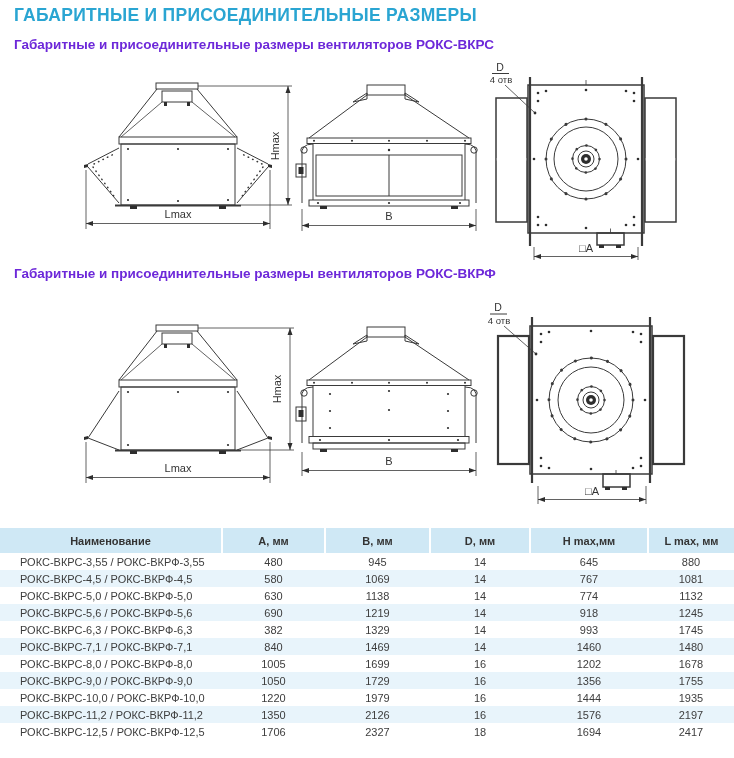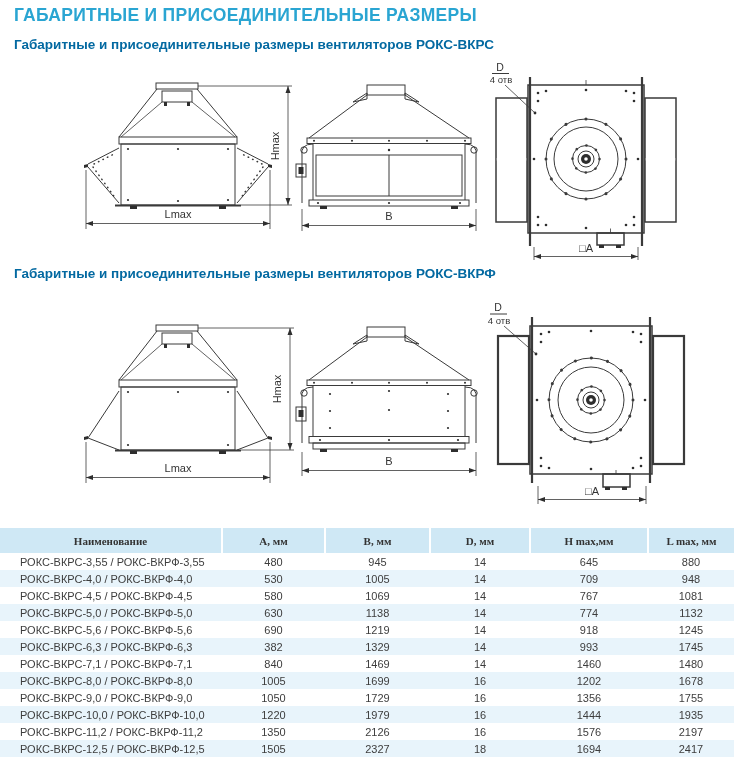--- a/index.html
+++ b/index.html
@@ -1,36 +1,36 @@
 <!DOCTYPE html>
 <html><head>
 <meta charset="utf-8">
 <style>
   html,body{margin:0;padding:0;background:#fff;}
   .page{position:relative;width:734px;height:758px;background:#fff;
-        font-family:"Liberation Sans",sans-serif;overflow:hidden;}
+        font-family:"Liberation Sans",sans-serif;overflow:hidden;border-radius:20px;}
   .title{position:absolute;left:14px;top:5px;font-size:17.5px;font-weight:bold;
          color:#2aa5d2;letter-spacing:.3px;white-space:nowrap;}
-  .subtitle{position:absolute;left:14px;font-size:13.5px;font-weight:bold;color:#0369a1;
+  .subtitle{position:absolute;left:14px;font-size:13.5px;font-weight:bold;color:#6d28d9;
             white-space:nowrap;}
   .sub1{top:37px;} .sub2{top:266px;}
   .drawrow{position:absolute;left:0;}
   .r1{top:60px;} .r2{top:290px;}
   svg .ln{stroke:#3a3a3a;stroke-width:1;fill:none;}
   svg .ln15{stroke:#3a3a3a;stroke-width:1.5;fill:none;}
   svg .ln2{stroke:#3a3a3a;stroke-width:2.2;fill:none;}
   svg .thin{stroke:#3a3a3a;stroke-width:.8;fill:none;}
   svg .dk{fill:#2e2e2e;stroke:none;}
   svg .riv{stroke:#3a3a3a;stroke-width:1.5;fill:none;stroke-linecap:round;stroke-dasharray:.5 4.5;}
   svg text{font-family:"Liberation Sans",sans-serif;fill:#333;font-size:10.5px;}
   svg text.dim{font-size:11px;}
   .dims-table{position:absolute;top:528px;left:0;width:734px;border-collapse:collapse;
               table-layout:fixed;font-size:11px;color:#3d3d3d;}
   .dims-table th{background:#cfe8f5;height:25px;font-weight:bold;color:#333;
-                 border-right:2px solid #fff;text-align:center;padding:0;font-size:11px;font-family:Liberation Serif, serif;}
+                 border-right:2px solid #fff;text-align:center;padding:0;font-size:11px;}
   .dims-table th:last-child{border-right:none;text-align:center;}
   .dims-table td{height:17px;padding:0;text-align:center;}
   .dims-table td.c0{text-align:left;padding-left:20px;}
   .dims-table tbody tr:nth-child(even){background:#e8f4fb;}
 </style>
 </head>
 <body>
 
 <div class="page">
 
@@ -350,28 +350,20 @@
     <tbody>
       <tr>
         <td class="c0">РОКС-ВКРС-3,55 / РОКС-ВКРФ-3,55</td>
         <td>480</td>
         <td>945</td>
         <td>14</td>
         <td>645</td>
         <td>880</td>
       </tr>
       <tr>
-        <td class="c0">РОКС-ВКРС-4,0 / РОКС-ВКРФ-4,0</td>
-        <td>530</td>
-        <td>1005</td>
-        <td>14</td>
-        <td>709</td>
-        <td>948</td>
-      </tr>
-      <tr>
         <td class="c0">РОКС-ВКРС-4,5 / РОКС-ВКРФ-4,5</td>
         <td>580</td>
         <td>1069</td>
         <td>14</td>
         <td>767</td>
         <td>1081</td>
       </tr>
       <tr>
         <td class="c0">РОКС-ВКРС-5,0 / РОКС-ВКРФ-5,0</td>
         <td>630</td>
@@ -431,21 +423,21 @@
       <tr>
         <td class="c0">РОКС-ВКРС-11,2 / РОКС-ВКРФ-11,2</td>
         <td>1350</td>
         <td>2126</td>
         <td>16</td>
         <td>1576</td>
         <td>2197</td>
       </tr>
       <tr>
         <td class="c0">РОКС-ВКРС-12,5 / РОКС-ВКРФ-12,5</td>
-        <td>1505</td>
+        <td>1706</td>
         <td>2327</td>
         <td>18</td>
         <td>1694</td>
         <td>2417</td>
       </tr>
     </tbody>
   </table>
 
 </div>
 

